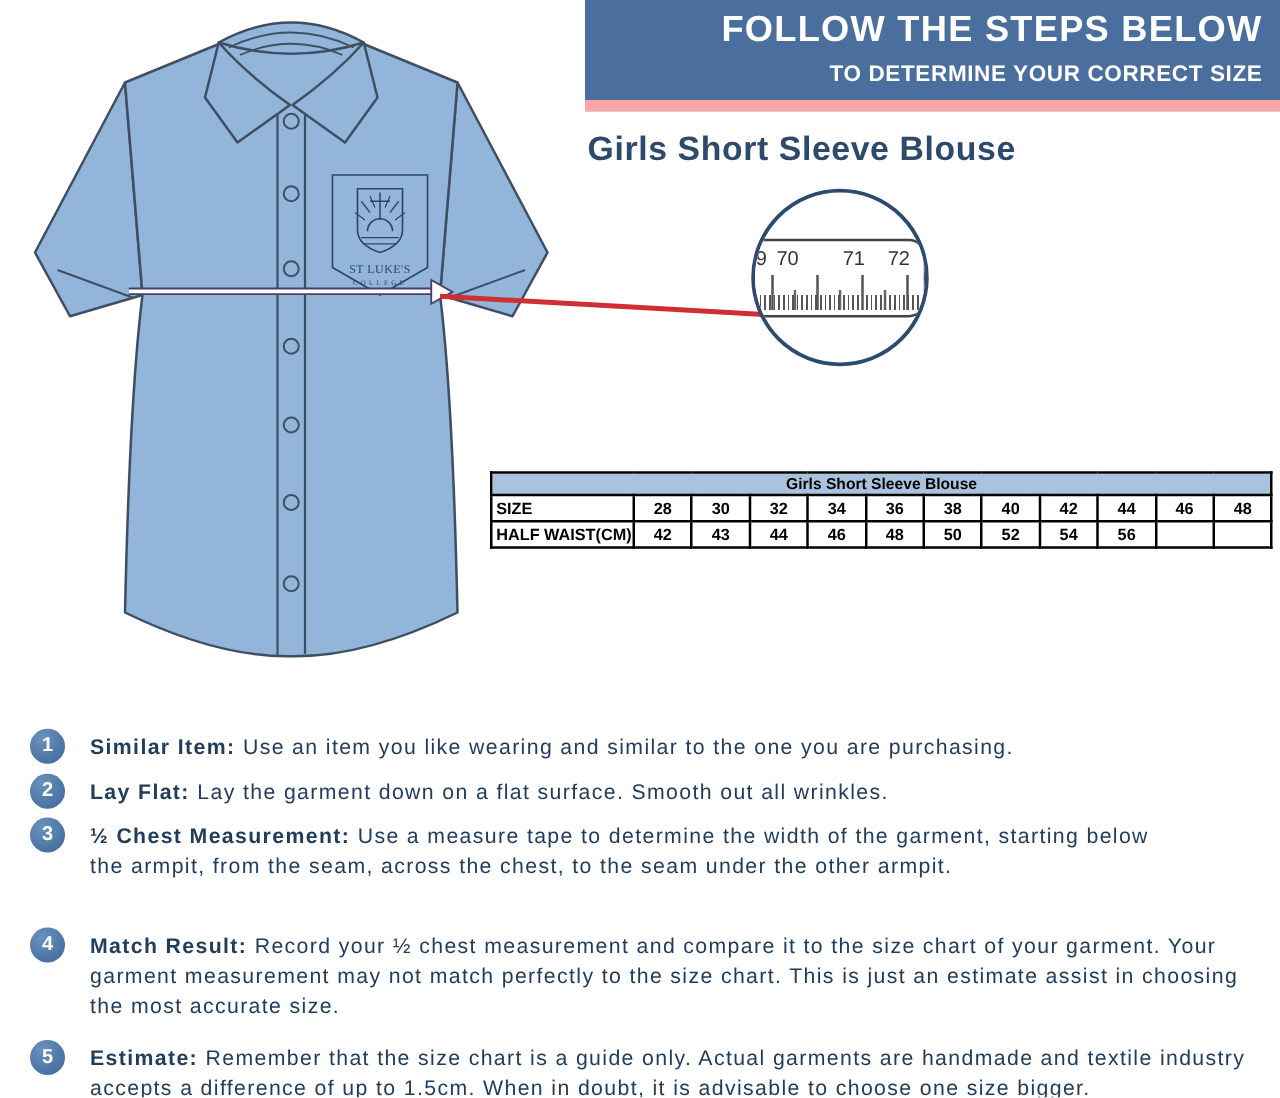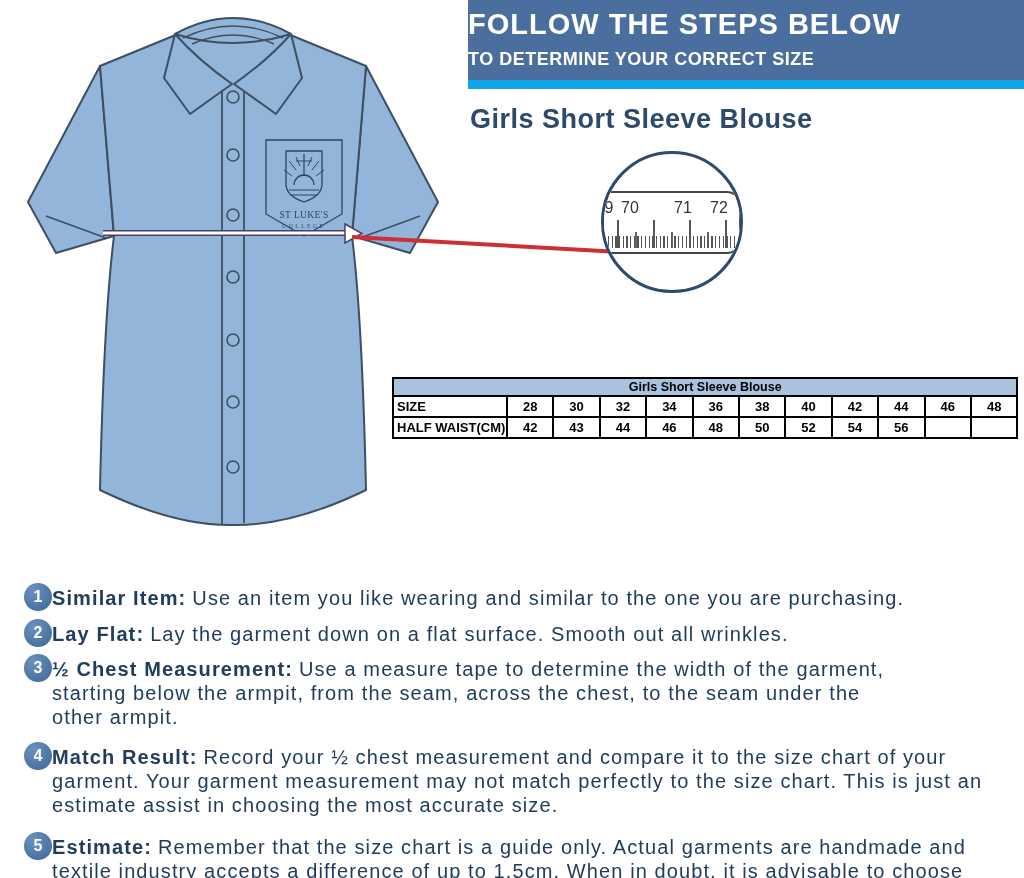--- a/index.html
+++ b/index.html
@@ -1,21 +1,21 @@
 <!DOCTYPE html>
 <html><head>
 <meta charset="utf-8">
 <style>
   html,body{margin:0;padding:0;background:#ffffff;}
   #page{position:relative;width:1024px;height:878px;background:#ffffff;overflow:hidden;
         font-family:"Liberation Sans",sans-serif;}
 
   
   .banner{position:absolute;left:468px;top:0;width:556px;height:89px;background:#4a6f9e;
-          border-bottom:9px solid #0ea5e9;color:#ffffff;text-align:left;
+          border-bottom:9px solid #fca5a5;color:#ffffff;text-align:right;
           padding:6px 14px 0 0;box-sizing:border-box;z-index:3;}
   .banner-line1{font-size:29px;font-weight:700;letter-spacing:1px;line-height:36px;}
   .banner-line2{font-size:18px;font-weight:700;letter-spacing:0.5px;line-height:34px;}
 
   
   .product-title{position:absolute;left:470px;top:104px;margin:0;font-size:27px;font-weight:700;
                  color:#2d4a6d;letter-spacing:0.5px;z-index:3;}
 
   
   .illustration{position:absolute;left:0;top:0;width:1024px;height:560px;z-index:1;}
@@ -39,21 +39,21 @@
               color:#000000;height:19px;overflow:hidden;white-space:nowrap;}
   .size-table .tbl-title{background:#a9c3de;text-align:center;font-size:12.5px;height:16px;}
   .size-table .row-label{text-align:left;}
   .size-table .val{text-align:center;}
 
   
   .step{position:absolute;left:24px;display:flex;align-items:flex-start;z-index:2;}
   .step-num{flex:0 0 auto;width:28px;height:28px;border-radius:50%;margin-top:-3px;
             background:radial-gradient(circle at 35% 28%,#6b92bd,#3c6597);color:#ffffff;
             font-size:16px;font-weight:700;display:flex;align-items:center;justify-content:center;}
-  .step-text{font-size:20px;line-height:24px;color:#223c5c;letter-spacing:1.1px;
+  .step-text{margin-left:20px;font-size:17px;line-height:24px;color:#223c5c;letter-spacing:1.1px;
              max-width:950px;}
   .step-label{font-weight:700;margin-right:6px;}
   .step-note{font-weight:700;}
   .step-1{top:586px;}
   .step-2{top:622px;}
   .step-3{top:657px;}
   .step-3 .step-text{max-width:860px;}
   .step-4{top:745px;}
   .step-4 .step-text{max-width:935px;}
   .step-5{top:835px;}

